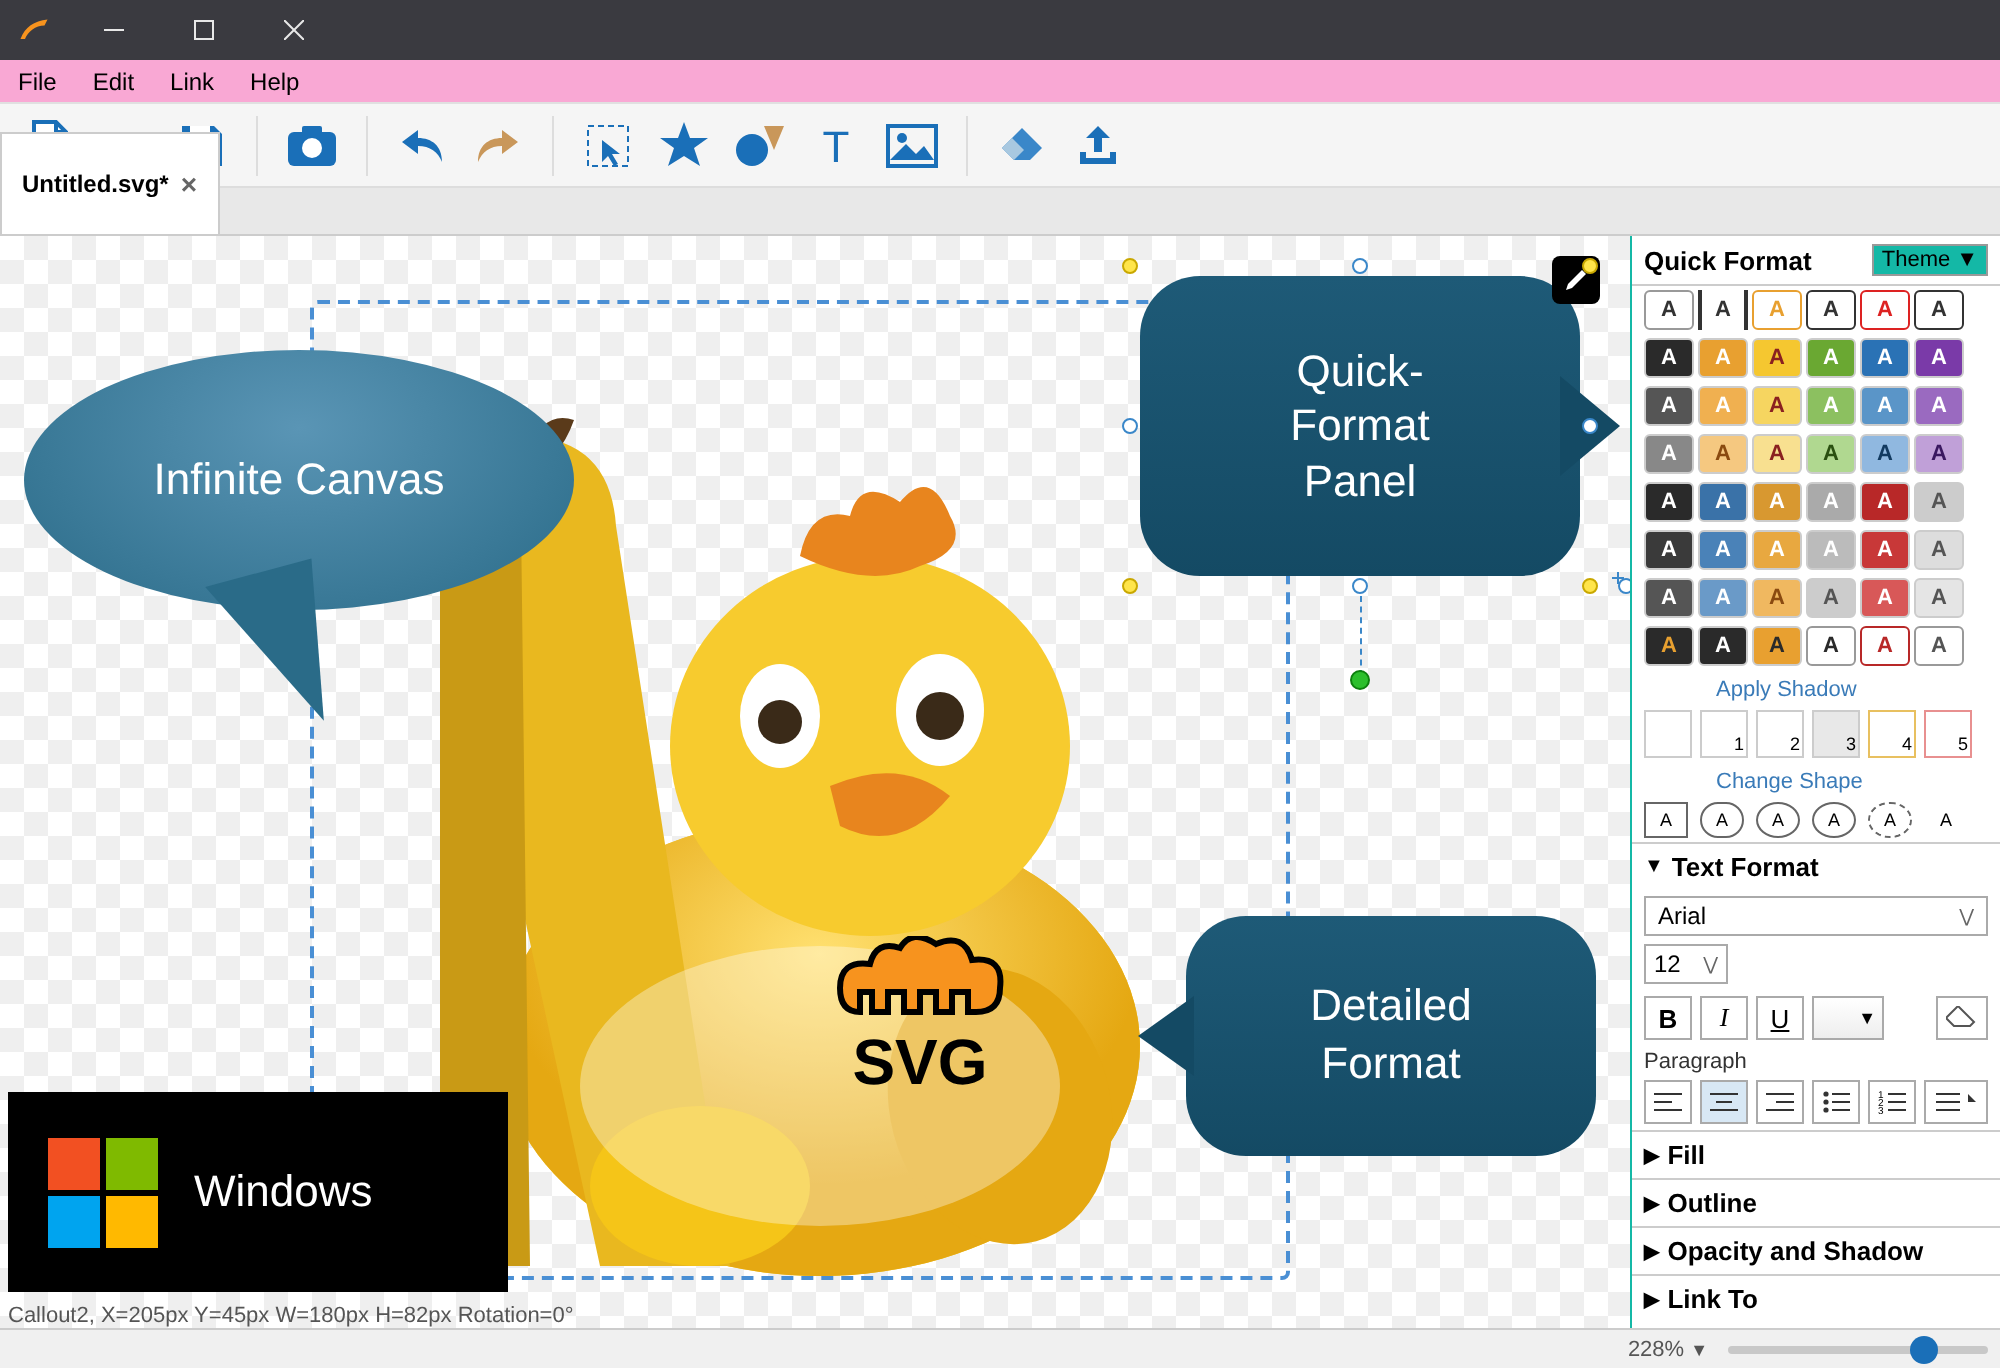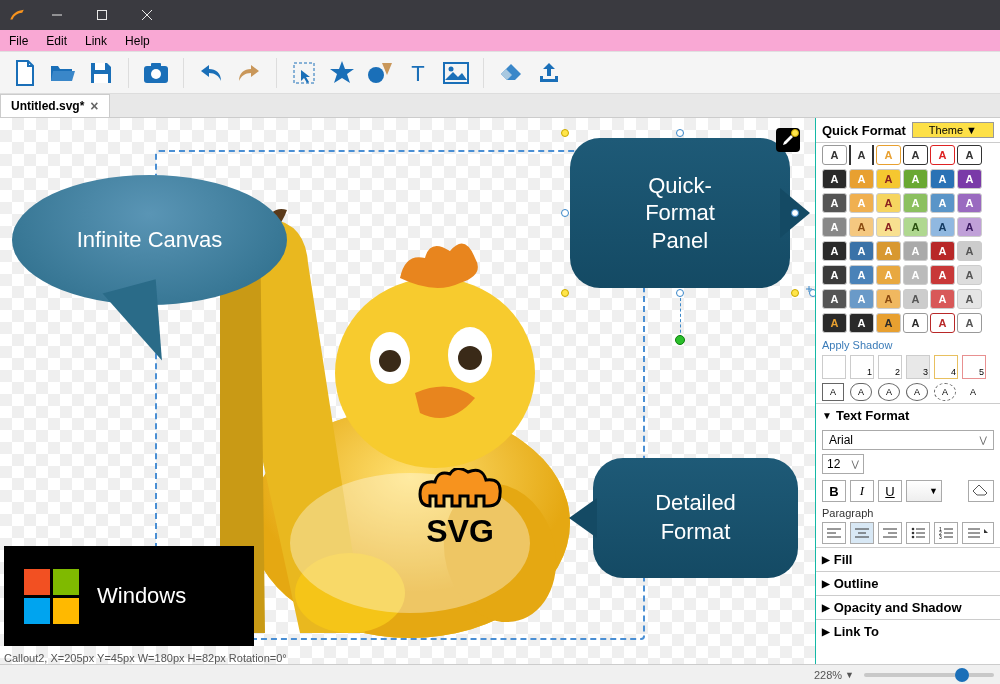--- a/index.html
+++ b/index.html
@@ -12,21 +12,21 @@
 .titlebar .winbtn { width: 45px; height: 30px; display: flex; align-items: center; justify-content: center; color: #e8e8e8; }
 
 .menubar { height: 22px; background: #f9a8d4; display: flex; align-items: center; gap: 0; border-bottom: 1px solid #e0e0e0; }
 .menuitem { padding: 3px 9px; font-size: 12px; }
 
 .toolbar { height: 42px; background: #f5f5f5; display: flex; align-items: center; padding: 0 8px; gap: 4px; border-bottom: 1px solid #ddd; }
 .tbtn { width: 34px; height: 34px; display: flex; align-items: center; justify-content: center; border-radius: 3px; }
 .tsep { width: 1px; height: 30px; background: #ddd; margin: 0 6px; }
 
 .tabbar { height: 24px; background: #e8e8e8; display: flex; align-items: flex-end; border-bottom: 1px solid #ccc; }
-.tab { background: #fff; border: 1px solid #ccc; border-bottom: none; padding: 3px 10px; font-size: 12px; font-weight: bold; display: flex; align-items: center; gap: 6px; }
+.tab { background: #fff; border: 1px solid #ccc; border-bottom: none; padding: 17px 10px; font-size: 12px; font-weight: bold; display: flex; align-items: center; gap: 6px; }
 .tab .close { font-size: 14px; color: #666; }
 
 .workspace { display: flex; height: 546px; }
 .canvas { flex: 1; position: relative; overflow: hidden; background-image:
   linear-gradient(45deg,#efefef 25%,transparent 25%),
   linear-gradient(-45deg,#efefef 25%,transparent 25%),
   linear-gradient(45deg,transparent 75%,#efefef 75%),
   linear-gradient(-45deg,transparent 75%,#efefef 75%);
   background-size: 24px 24px; background-position: 0 0,0 12px,12px -12px,-12px 0; }
 
@@ -48,25 +48,25 @@
 .editbtn { position: absolute; right: -10px; top: -10px; width: 24px; height: 24px; background: #000; border-radius: 4px; display: flex; align-items: center; justify-content: center; }
 
 .winlogo { position: absolute; left: 4px; bottom: 18px; width: 250px; height: 100px; background: #000; display: flex; align-items: center; gap: 18px; padding: 0 20px; }
 .winlogo .sq { display: grid; grid-template-columns: 26px 26px; grid-template-rows: 26px 26px; gap: 3px; }
 .winlogo .c { width: 26px; height: 26px; }
 .winlogo .txt { color: #fff; font-size: 22px; font-weight: 300; }
 
 .sidepanel { width: 185px; background: #fff; border-left: 1px solid #14b8a6; overflow-y: auto; }
 .panelhead { display: flex; align-items: center; justify-content: space-between; padding: 4px 6px; border-bottom: 1px solid #ccc; }
 .panelhead .t { font-weight: bold; font-size: 13px; }
-.themebtn { border: 1px solid #999; padding: 1px 16px; font-size: 11px; display: flex; align-items: center; gap: 3px; background: #fde047; justify-content: space-between; }
+.themebtn { border: 1px solid #999; padding: 1px 4px; font-size: 11px; display: flex; align-items: center; gap: 3px; background: #14b8a6; justify-content: space-between; }
 
 .swatchrow { display: flex; gap: 2px; padding: 2px 6px; }
 .swatch { width: 25px; height: 20px; border-radius: 3px; display: flex; align-items: center; justify-content: center; font-size: 11px; font-weight: bold; color: #333; border: 1px solid #ccc; background: #fff; }
-.sublabel { color: #3a7bb8; font-size: 11px; padding: 4px 6px 2px; }
+.sublabel { color: #3a7bb8; font-size: 11px; padding: 4px 6px 2px; margin-left: 36px; }
 .shadowrow { display: flex; gap: 4px; padding: 2px 6px; }
 .shadowbox { width: 24px; height: 24px; border: 1px solid #ccc; background: #fff; font-size: 9px; display: flex; align-items: flex-end; justify-content: flex-end; padding: 1px; }
 .shaperow { display: flex; gap: 6px; padding: 2px 6px; }
 .shapebox { width: 22px; height: 18px; border: 1px solid #666; font-size: 9px; display: flex; align-items: center; justify-content: center; background: #fff; }
 
 .section { border-top: 1px solid #ccc; }
 .sechead { padding: 4px 6px; font-weight: bold; font-size: 13px; display: flex; align-items: center; gap: 4px; }
 .sechead .arr { font-size: 10px; }
 .fontrow { display: flex; gap: 4px; padding: 3px 6px; flex-direction: column; }
 .fontsel { flex: 1; border: 1px solid #aaa; padding: 2px 6px; font-size: 12px; background: #fff; display: flex; align-items: center; justify-content: space-between; }
@@ -379,20 +379,21 @@
     <div class="sublabel">Apply Shadow</div>
     <div class="shadowrow" id="shadow-row">
         <div class="shadowbox"></div>
         <div class="shadowbox">1</div>
         <div class="shadowbox">2</div>
         <div class="shadowbox" style="background: rgb(232, 232, 232);">3</div>
         <div class="shadowbox" style="border-color: rgb(232, 192, 96);">4</div>
         <div class="shadowbox" style="border-color: rgb(232, 144, 144);">5</div>
       </div>
 
+    <div class="sublabel">Change Shape</div>
     <div class="shaperow">
       <div class="shapebox">A</div>
       <div class="shapebox" style="border-radius:9px">A</div>
       <div class="shapebox" style="border-radius:50%">A</div>
       <div class="shapebox" style="border-radius:50%;position:relative">A</div>
       <div class="shapebox" style="border-radius:50%;border-style:dashed">A</div>
       <div class="shapebox" style="border:none">A</div>
     </div>
 
     <div class="section">

